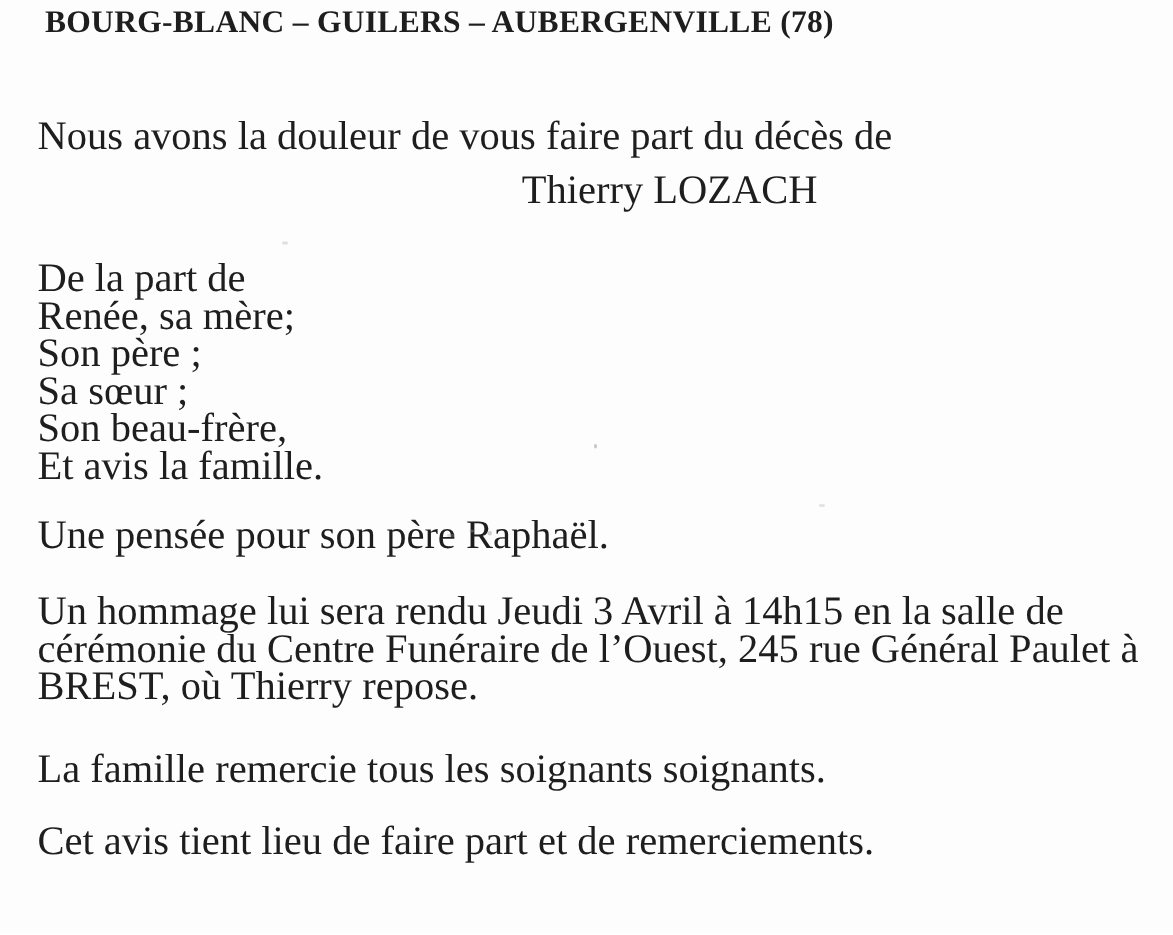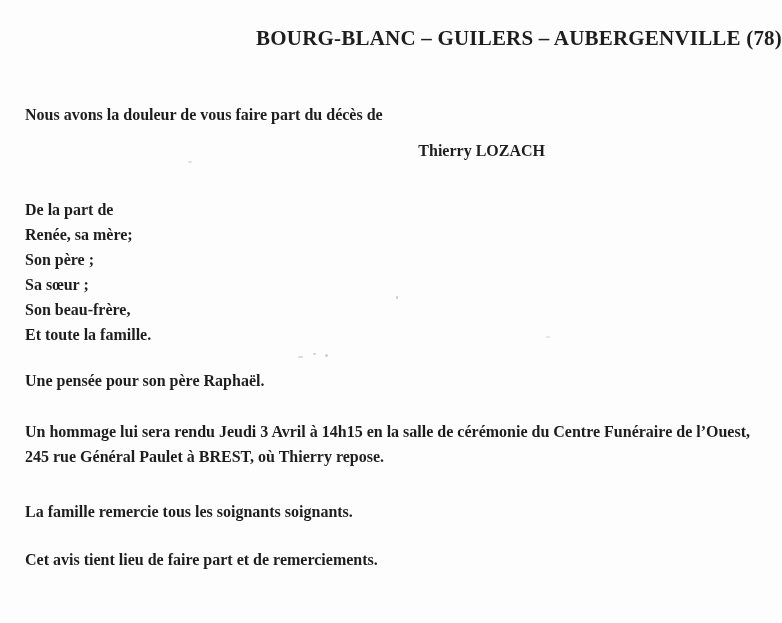--- a/index.html
+++ b/index.html
@@ -16,31 +16,29 @@
     width: 782px;
     height: 623px;
     background: #fdfdfd;
     overflow: hidden;
     display: flow-root;
   }
   .ink {
     filter: blur(0.3px);
   }
   .title {
-    margin: 26px 0 0 30px;
+    margin: 2px 0 0 30px;
     font-size: 21px;
     line-height: 24px;
     font-weight: bold;
     letter-spacing: 0.2px;
-    text-align: right;
   }
   p {
-    font-size: 16px;
+    font-size: 27px;
     line-height: 25px;
-    font-weight: bold;
   }
   .intro {
     margin: 52px 0 0 25px;
   }
   .name-block {
     margin: 11px 0 0 25px;
     width: 520px;
     text-align: right;
   }
   .family {
@@ -84,21 +82,21 @@
     <div class="name-block">
       <p>Thierry LOZACH</p>
     </div>
 
     <div class="family">
       <p>De la part de</p>
       <p>Renée, sa mère;</p>
       <p>Son père ;</p>
       <p>Sa sœur ;</p>
       <p>Son beau-frère,</p>
-      <p>Et toute la famille.</p>
+      <p>Et avis la famille.</p>
     </div>
 
     <p class="tribute">Une pensée pour son père Raphaël.</p>
 
     <p class="ceremony">Un hommage lui sera rendu Jeudi 3 Avril à 14h15 en la salle de cérémonie du Centre Funéraire de l’Ouest, 245 rue Général Paulet à BREST, où Thierry repose.</p>
 
     <p class="thanks">La famille remercie tous les soignants soignants.</p>
 
     <p class="closing">Cet avis tient lieu de faire part et de remerciements.</p>
 

